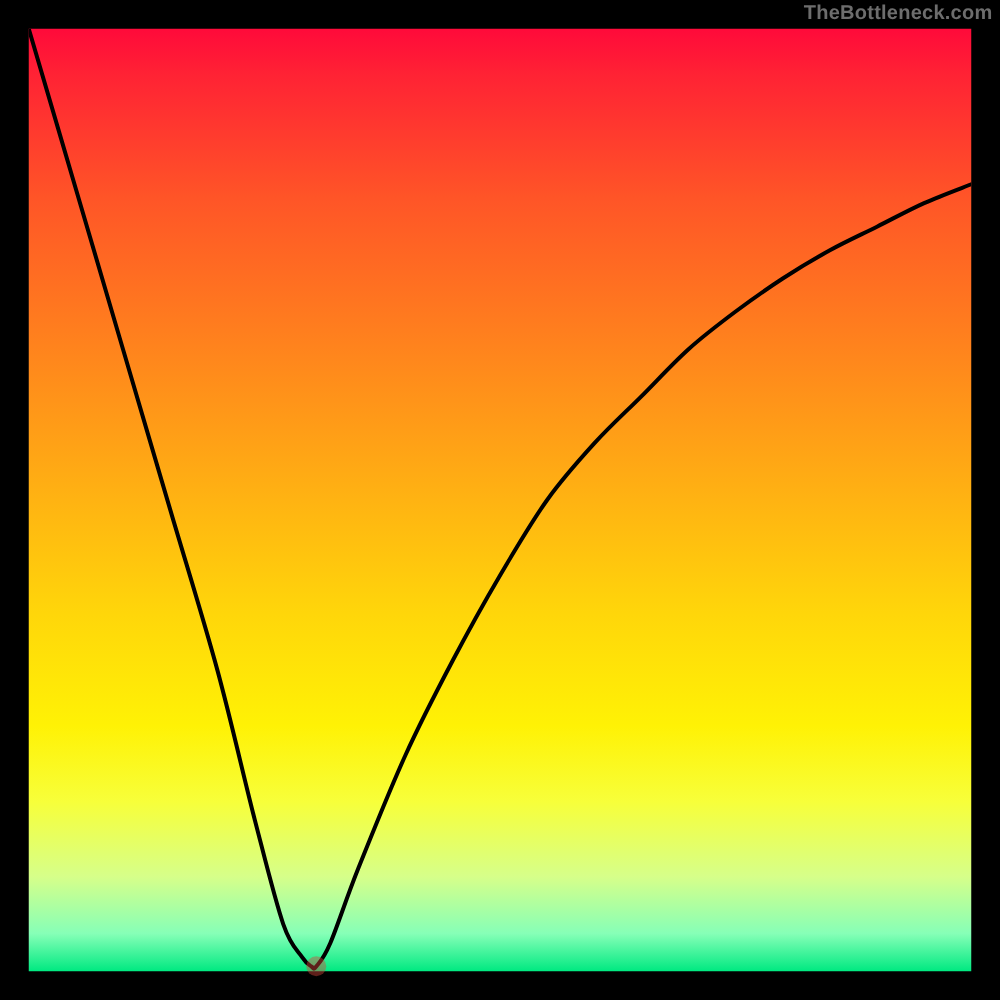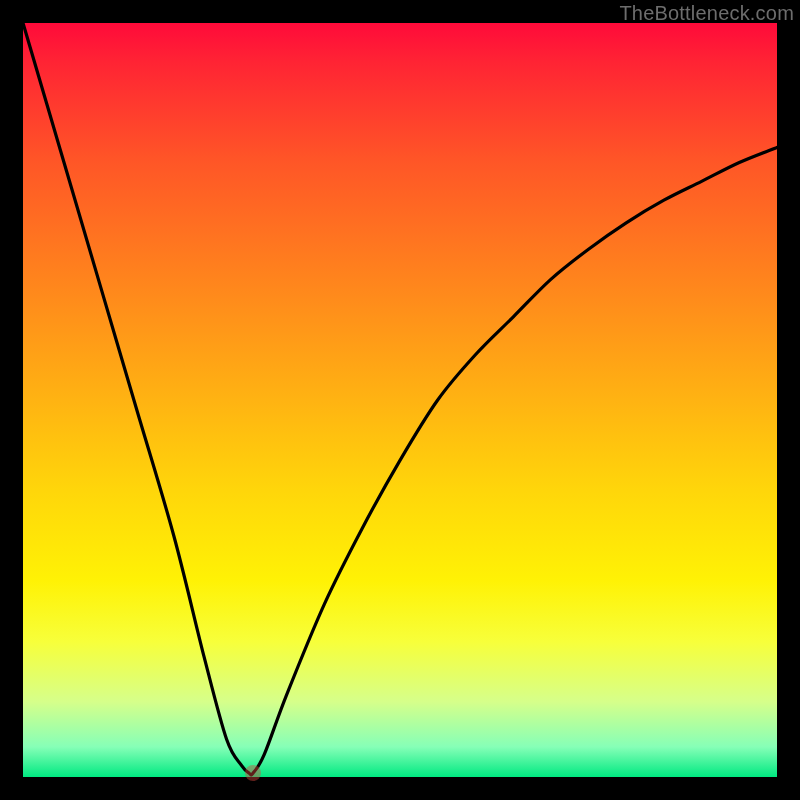--- a/index.html
+++ b/index.html
@@ -45,22 +45,22 @@
       #d6ff8a 90%,
       #86ffb7 96%,
       #00e981 100%
     );
   }
   .watermark {
     position: absolute;
     top: 2px;
     right: 6px;
     color: #6d6d6d;
-    font-size: 20px;
-    font-weight: 400;
+    font-size: 16px;
+    font-weight: 700;
     letter-spacing: 0.2px;
     user-select: none;
   }
   .curve {
     position: absolute;
     left: 0;
     top: 0;
     width: 754px;
     height: 754px;
     pointer-events: none;

